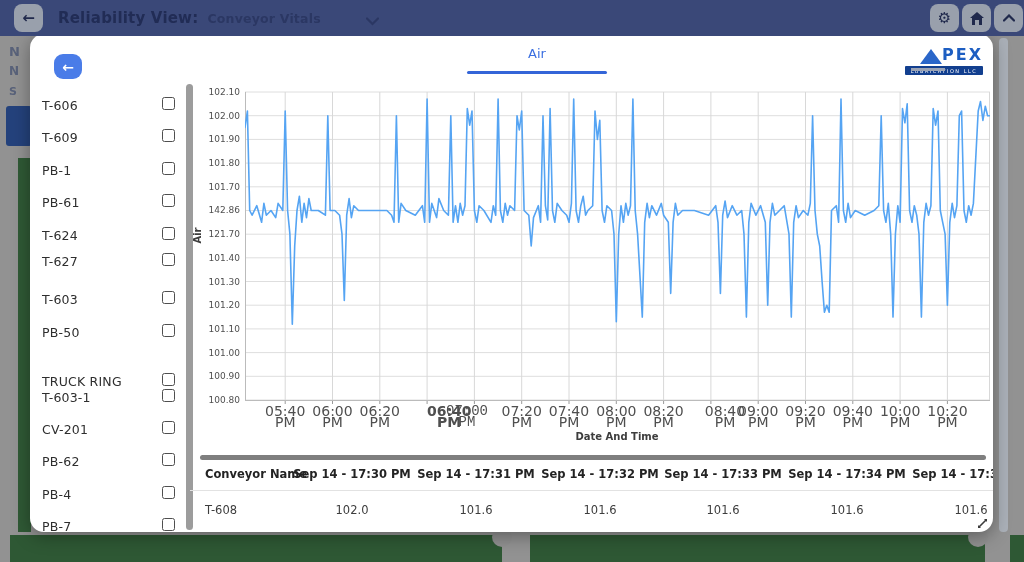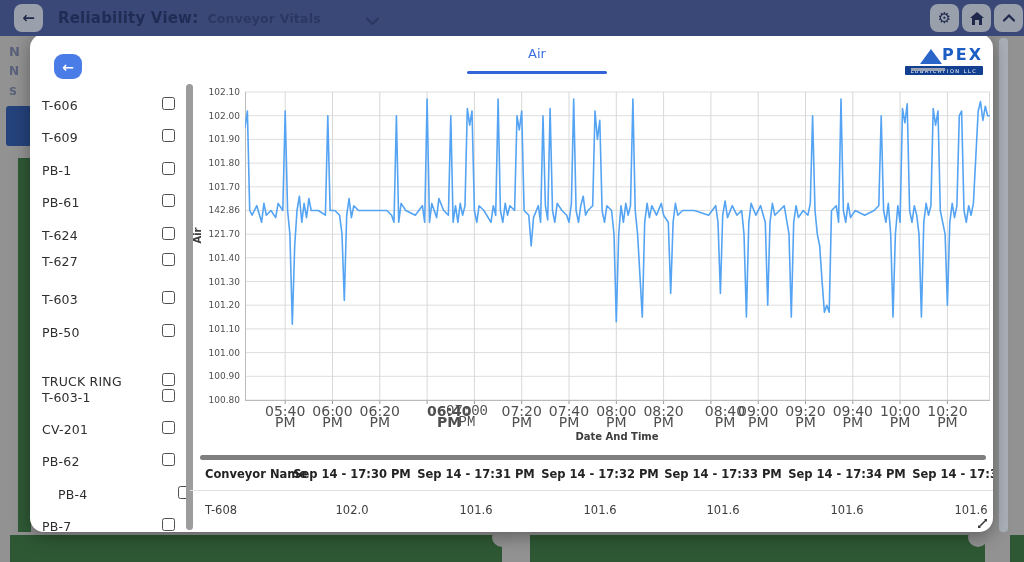--- a/index.html
+++ b/index.html
@@ -168,21 +168,21 @@
         <div class="conv-check"></div>
       </div>
       <div class="conv-row" style="top: 385px;">
         <span class="conv-label">CV-201</span>
         <div class="conv-check"></div>
       </div>
       <div class="conv-row" style="top: 417.4px;">
         <span class="conv-label">PB-62</span>
         <div class="conv-check"></div>
       </div>
-      <div class="conv-row" style="top: 449.8px; margin-left: 16px;">
+      <div class="conv-row" style="top: 449.8px;">
         <span class="conv-label">PB-4</span>
         <div class="conv-check"></div>
       </div>
       <div class="conv-row" style="top: 482.2px;">
         <span class="conv-label">PB-7</span>
         <div class="conv-check"></div>
       </div>
     </div>
   <div class="list-scrollbar"></div>
 

